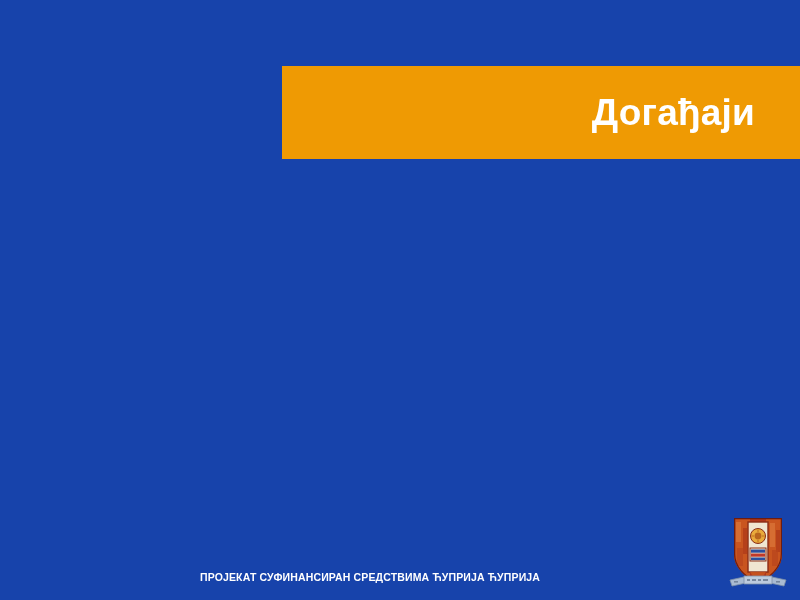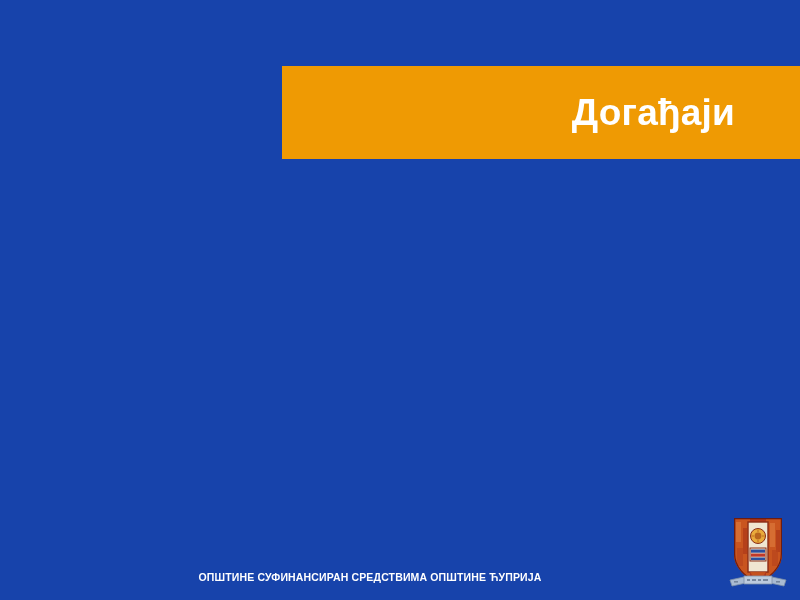--- a/index.html
+++ b/index.html
@@ -27,21 +27,21 @@
     position: absolute;
     left: 282px;
     top: 66px;
     width: 518px;
     height: 93px;
     background: #EF9A03;
     display: flex;
     align-items: center;
     justify-content: flex-end;
     box-sizing: border-box;
-    padding-right: 65px;
+    padding-right: 45px;
   }
   #header-title {
     color: #FFFFFF;
     font-size: 37px;
     font-weight: bold;
     letter-spacing: 0.2px;
     line-height: 1;
     white-space: nowrap;
   }
 
@@ -91,21 +91,21 @@
 </head>
 <body>
 
 <div id="slide">
 
   <div id="header-banner">
     <span id="header-title">Догађаји</span>
   </div>
 
 
-  <div id="footer-credit">ОПШТИНЕ СУФИНАНСИРАН СРЕДСТВИМА ОПШТИНЕ ЋУПРИЈА</div>
+  <div id="footer-credit">ПРОЈЕКАТ СУФИНАНСИРАН СРЕДСТВИМА ЋУПРИЈА ЋУПРИЈА</div>
 
   <div id="coat-of-arms">
     <svg viewBox="0 0 64 78" xmlns="http://www.w3.org/2000/svg">
       <defs>
         <clipPath id="shieldClip">
           <path d="M8 4 H56 V40 C56 54 44 64 32 70 C20 64 8 54 8 40 Z"></path>
         </clipPath>
       </defs>
 
       <path d="M8 4 H56 V40 C56 54 44 64 32 70 C20 64 8 54 8 40 Z" fill="#B0361C"></path>

